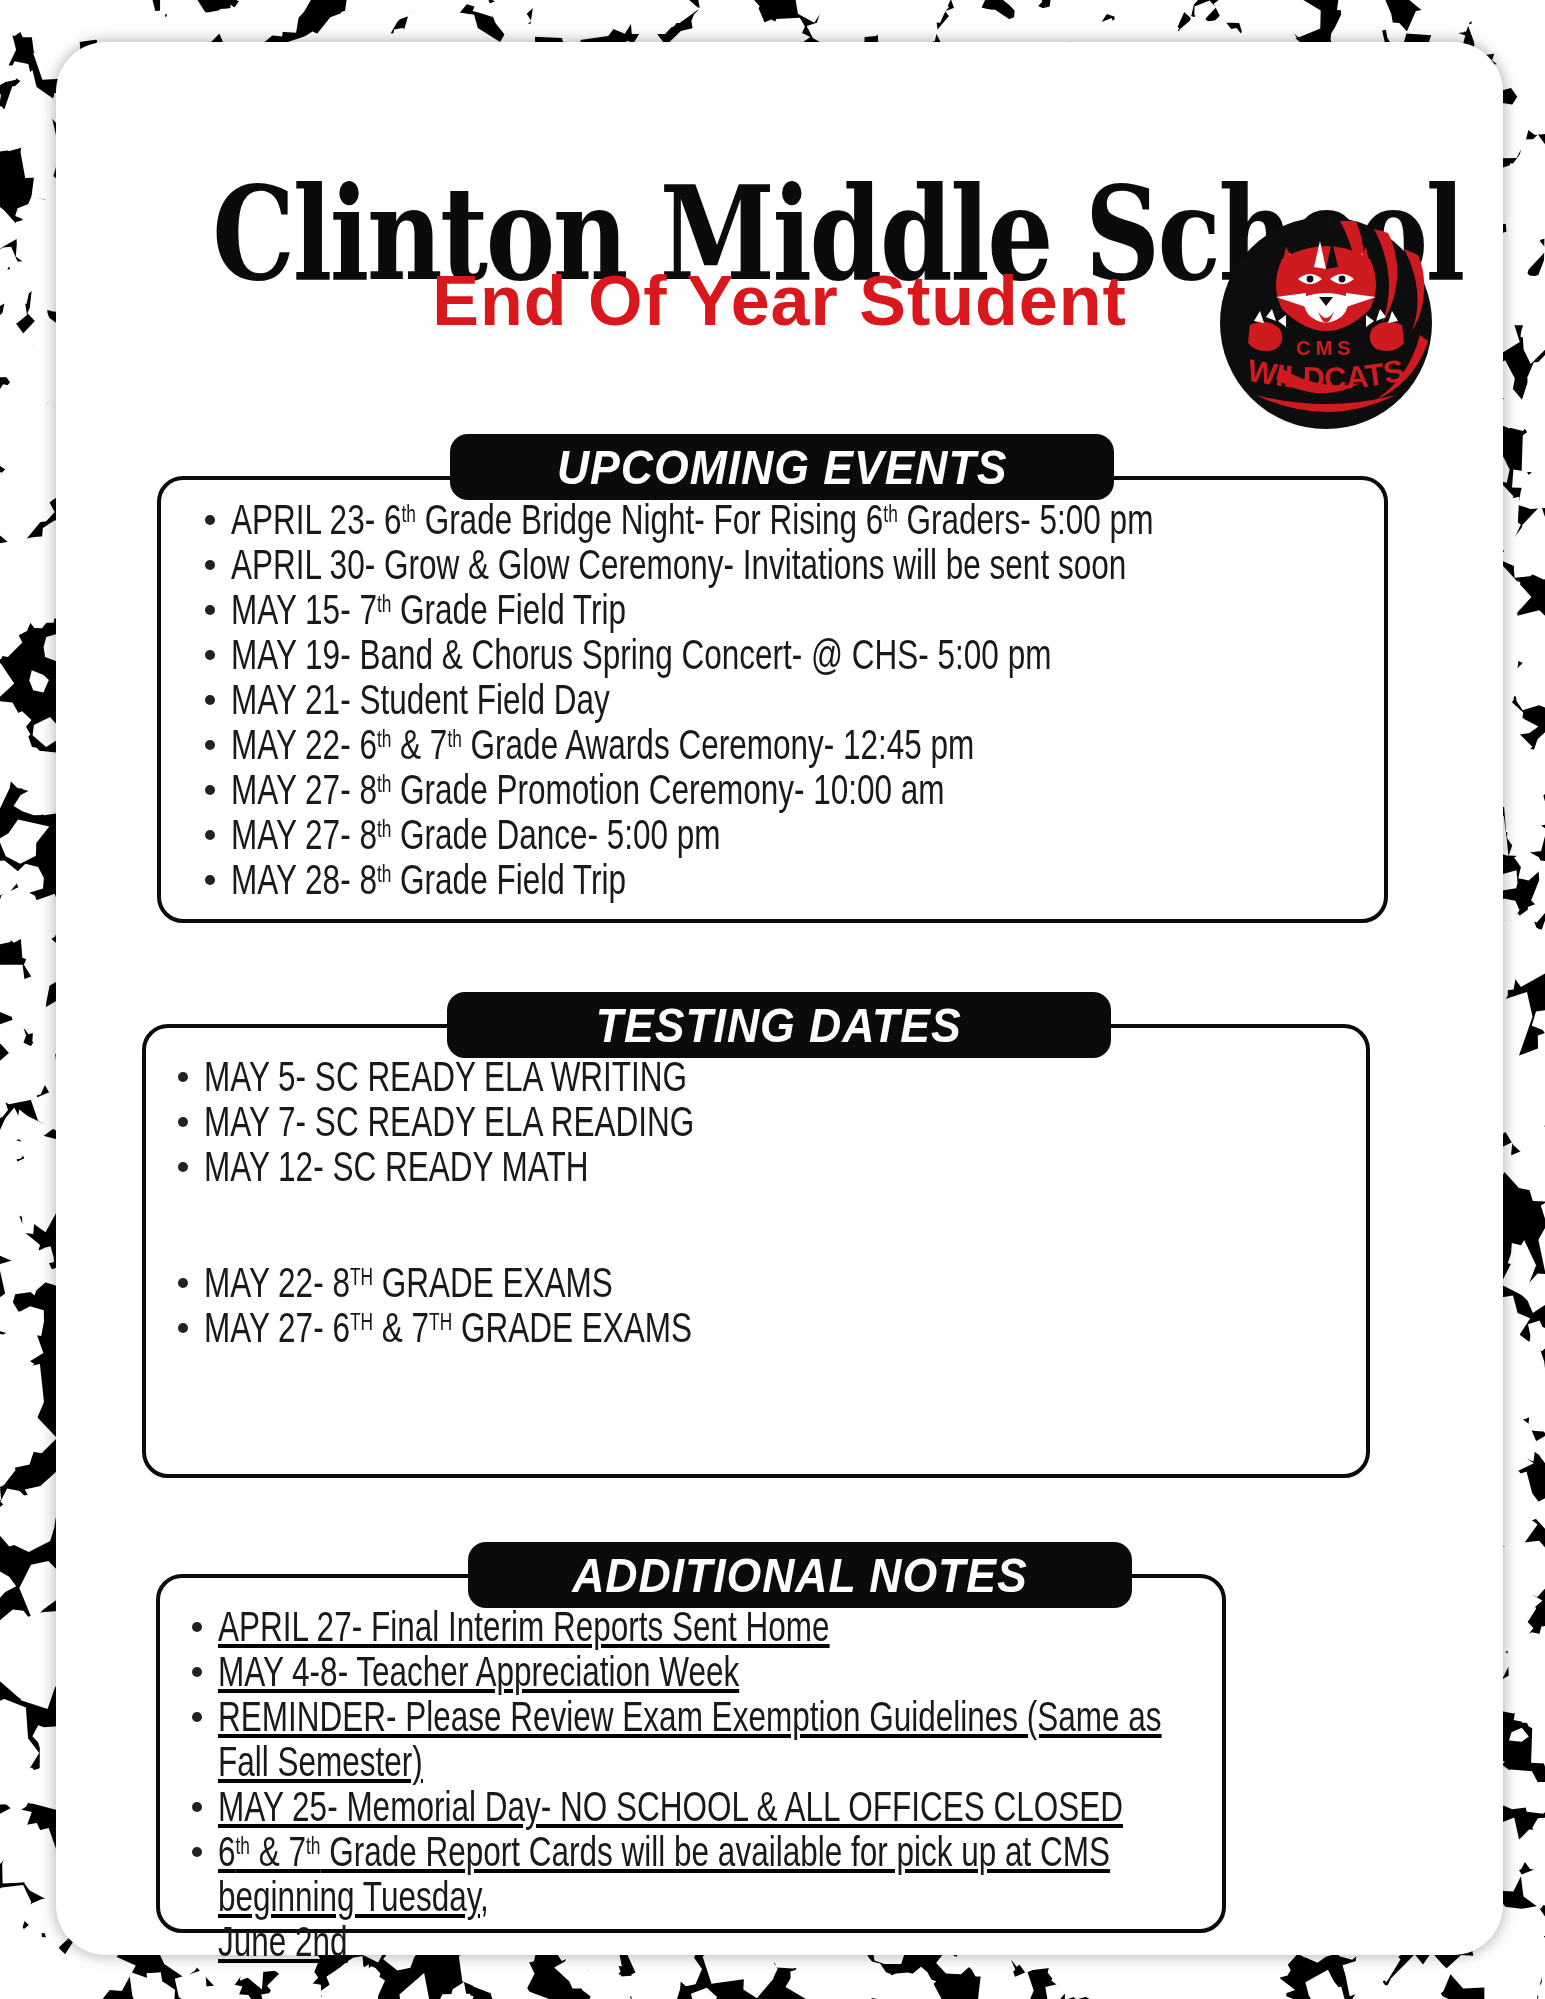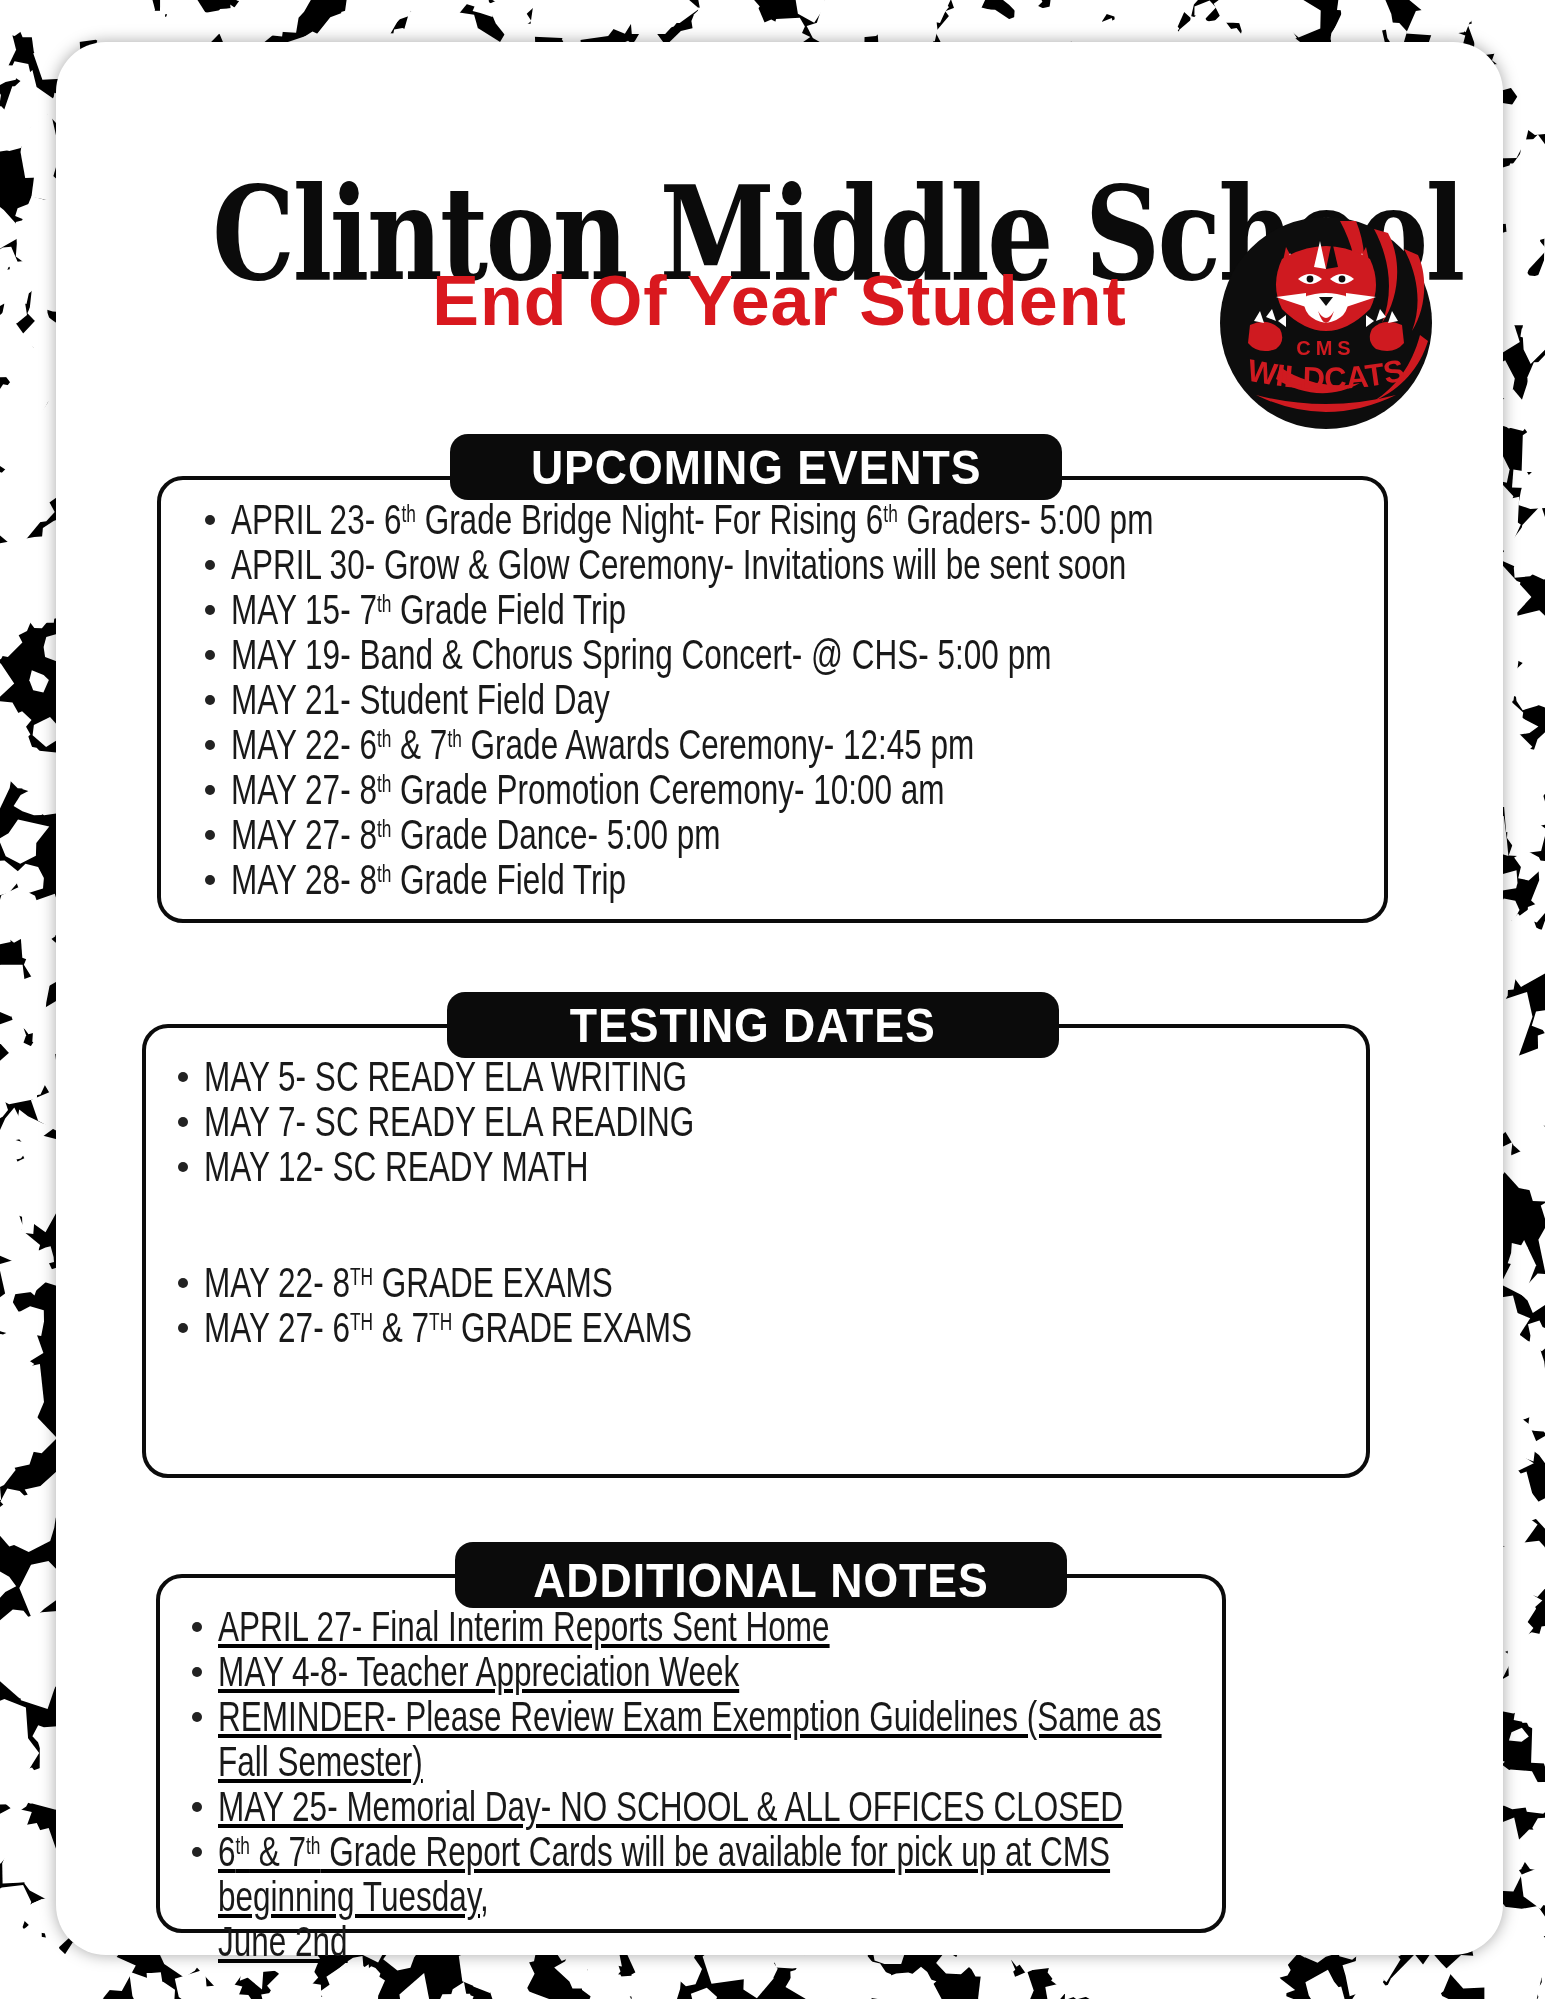--- a/index.html
+++ b/index.html
@@ -22,36 +22,36 @@
     display:inline-block;white-space:nowrap;transform:scaleX(0.80);
     transform-origin:center;letter-spacing:-3px;
   }
   .subtitle{
     position:absolute;left:0;top:220px;width:100%;text-align:center;
     font-weight:700;font-size:70px;line-height:78px;color:#d9181e;
     letter-spacing:1px;
   }
   .logo{position:absolute;left:1164px;top:175px;width:212px;height:212px;z-index:2;}
   .pill{
-    position:absolute;width:612px;height:66px;background:#0b0b0b;
-    border-radius:18px;z-index:3;display:flex;align-items:center;justify-content:center;
+    position:absolute;width:664px;height:66px;background:#0b0b0b;
+    border-radius:18px;z-index:3;display:flex;align-items:center;justify-content:center;font-style:italic;
   }
   .pill-text{
     color:#ffffff;font-weight:700;font-size:48px;letter-spacing:1px;
     display:inline-block;transform:scaleX(0.93);white-space:nowrap;
   }
   .box{
     position:absolute;background:#ffffff;border:4px solid #0b0b0b;
     border-radius:26px;z-index:2;box-sizing:border-box;
   }
   .s1 .pill{left:394px;top:392px;}
   .s1 .box {left:101px;top:434px;width:1231px;height:447px;}
   .s2 .pill{left:391px;top:950px;}
   .s2 .box {left:86px; top:982px;width:1228px;height:454px;}
-  .s3 .pill{left:399px;top:1500px;align-items:flex-end;}
+  .s3 .pill{left:412px;top:1500px;}
   .s3 .box {left:100px; top:1532px;width:1070px;height:359px;text-decoration:underline;}
   .box ul{list-style:none;margin:0;padding:0 18px 0 42px;}
   .s1 .box ul{padding-top:17px;}
   .s2 .box ul, .s3 .box ul{padding-top:26px;padding-left:30px;}
   .box li{
     position:relative;padding-left:28px;font-size:42px;line-height:45px;
     color:#191919;
   }
   .box li::before{
     content:"";position:absolute;left:2px;top:18px;width:10px;height:10px;

